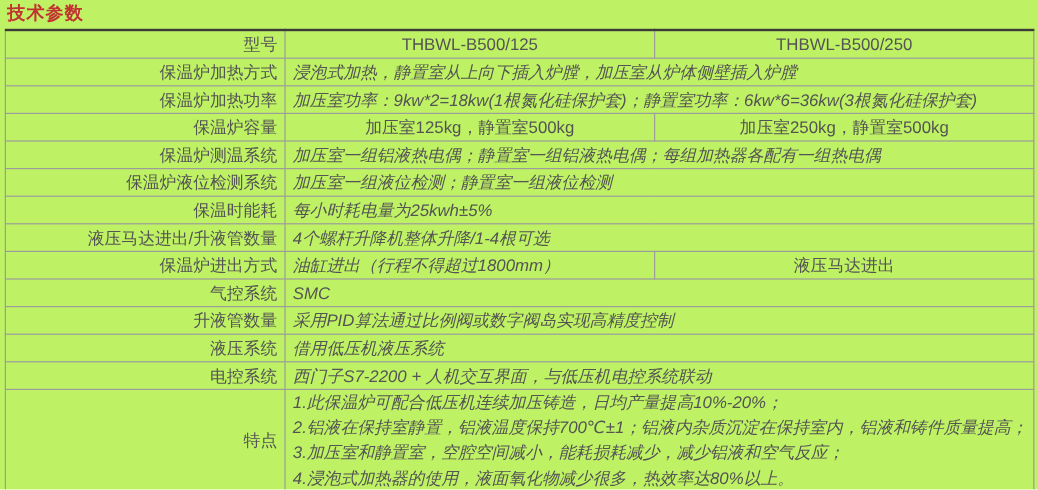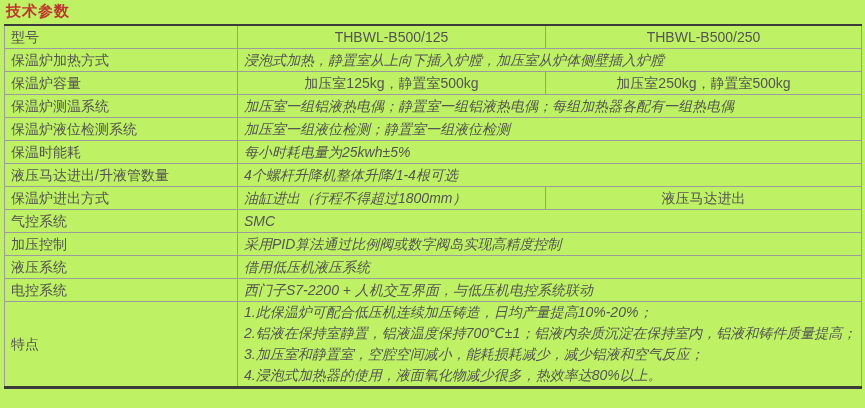--- a/index.html
+++ b/index.html
@@ -41,21 +41,21 @@
     border: 1px solid #9c9c9c;
     padding: 0 6px;
     height: 22px;
     line-height: 20px;
     vertical-align: middle;
     white-space: nowrap;
     overflow: hidden;
   }
   td.label {
     padding-left: 8px;
-    text-align: left;
+    text-align: right;
     margin-left: 48px;
   }
   td.center { text-align: center; }
   td.left   { text-align: left; font-style: italic; }
   tr.features-row td {
     height: auto;
     white-space: normal;
   }
   td.features-cell {
     padding: 2px 6px;
@@ -82,20 +82,24 @@
       <tr>
         <td class="label">型号</td>
         <td class="center">THBWL-B500/125</td>
         <td class="center">THBWL-B500/250</td>
       </tr>
       <tr>
         <td class="label">保温炉加热方式</td>
         <td class="left" colspan="2">浸泡式加热，静置室从上向下插入炉膛，加压室从炉体侧壁插入炉膛</td>
       </tr>
       <tr>
+        <td class="label">保温炉加热功率</td>
+        <td class="left" colspan="2">加压室功率：9kw*2=18kw(1根氮化硅保护套)；静置室功率：6kw*6=36kw(3根氮化硅保护套)</td>
+      </tr>
+      <tr>
         <td class="label">保温炉容量</td>
         <td class="center">加压室125kg，静置室500kg</td>
         <td class="center">加压室250kg，静置室500kg</td>
       </tr>
       <tr>
         <td class="label">保温炉测温系统</td>
         <td class="left" colspan="2">加压室一组铝液热电偶；静置室一组铝液热电偶；每组加热器各配有一组热电偶</td>
       </tr>
       <tr>
         <td class="label">保温炉液位检测系统</td>
@@ -112,21 +116,21 @@
       <tr>
         <td class="label">保温炉进出方式</td>
         <td class="left">油缸进出（行程不得超过1800mm）</td>
         <td class="center">液压马达进出</td>
       </tr>
       <tr>
         <td class="label">气控系统</td>
         <td class="left" colspan="2">SMC</td>
       </tr>
       <tr>
-        <td class="label">加压控制</td>
+        <td class="label">升液管数量</td>
         <td class="left" colspan="2">采用PID算法通过比例阀或数字阀岛实现高精度控制</td>
       </tr>
       <tr>
         <td class="label">液压系统</td>
         <td class="left" colspan="2">借用低压机液压系统</td>
       </tr>
       <tr>
         <td class="label">电控系统</td>
         <td class="left" colspan="2">西门子S7-2200 + 人机交互界面，与低压机电控系统联动</td>
       </tr>

